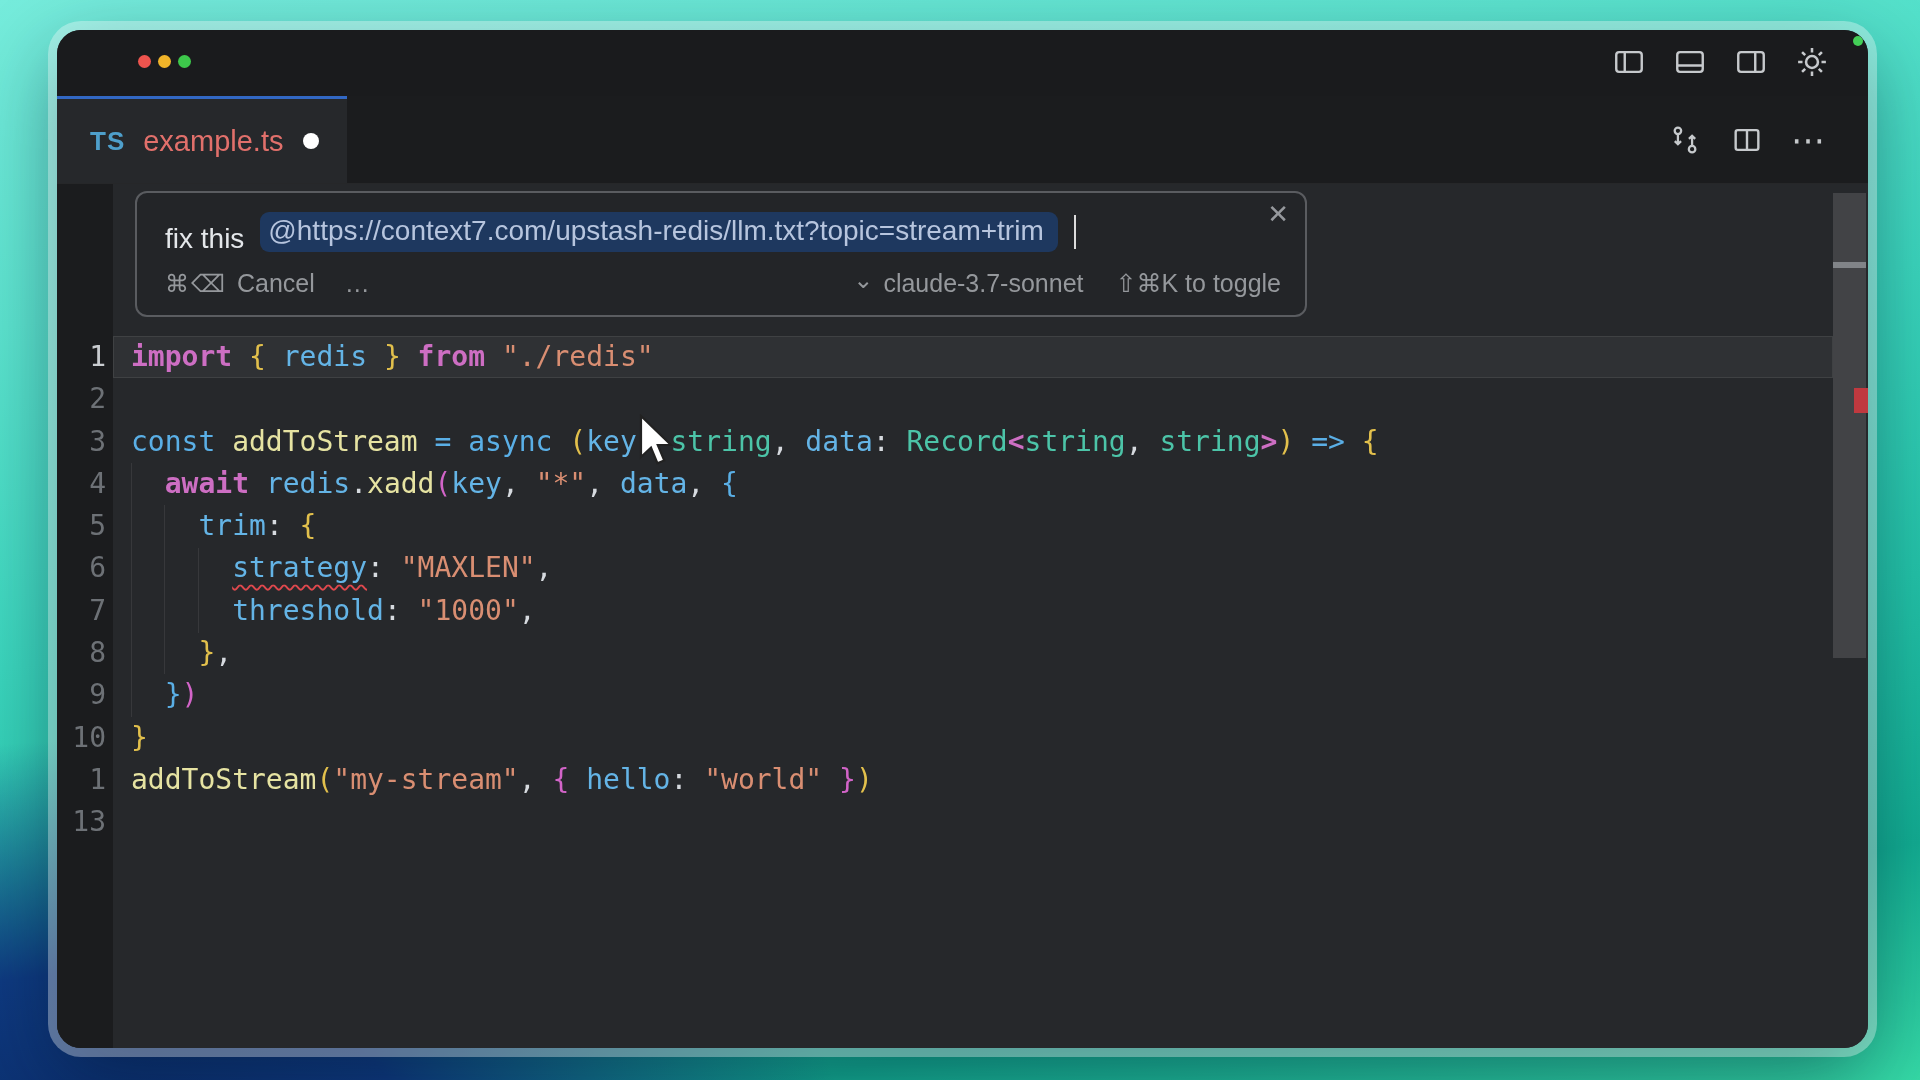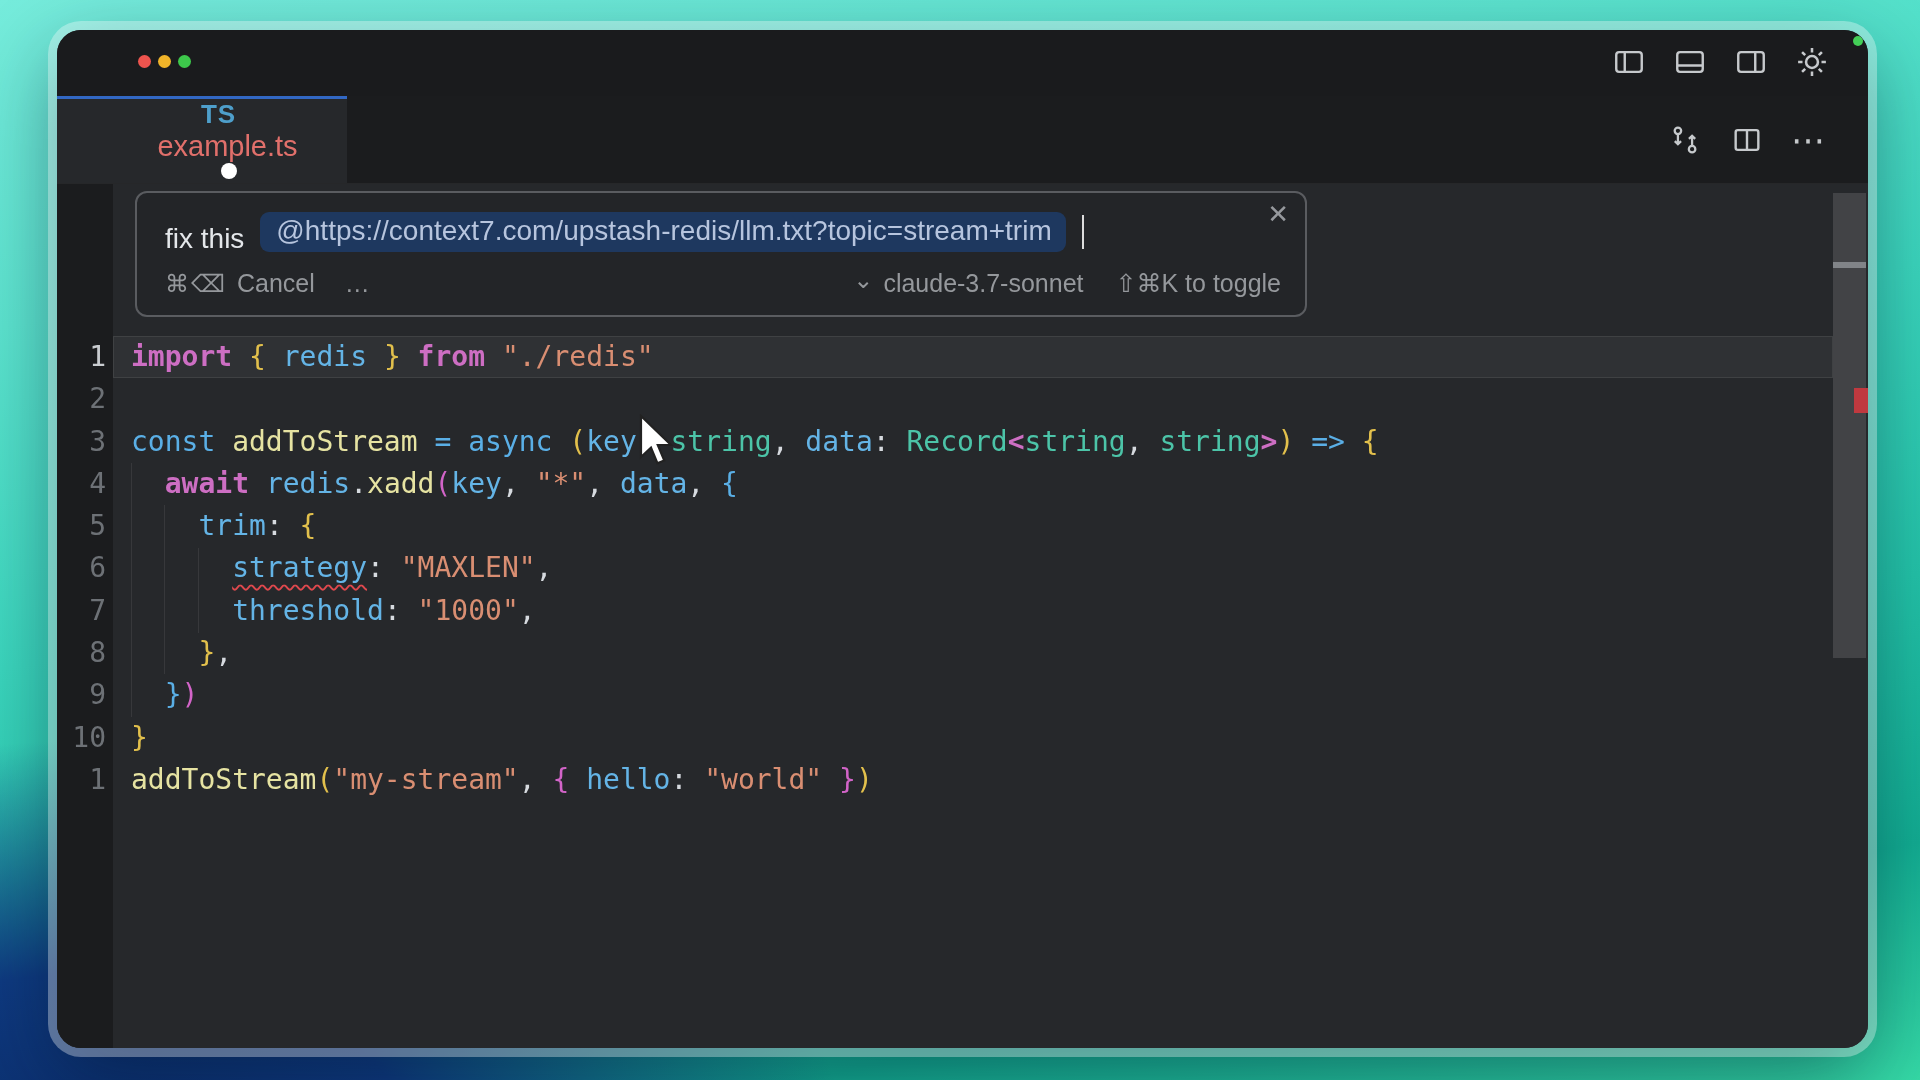--- a/index.html
+++ b/index.html
@@ -21,21 +21,21 @@
   .light.close{background:var(--traffic-close,#ee544e);}
   .light.min{background:var(--traffic-min,#f0b429);}
   .light.zoom{background:var(--traffic-zoom,#3dc84b);}
   .ti-icons{position:absolute;right:38px;top:14px;display:flex;gap:25px;align-items:center;}
   .icon36{width:36px;height:36px;display:flex;align-items:center;justify-content:center;}
   .icon36 svg{width:34px;height:34px;}
 
   
   .tabbar{position:absolute;left:0;top:66px;right:0;height:87px;background:#1b1c1e;border-bottom:1px solid rgba(255,255,255,.05);}
   .tab{position:absolute;left:0;top:0;width:290px;height:87px;background:#26282b;border-top:3px solid var(--accent-tab,#3268c4);
-       display:flex;align-items:center;padding-left:33px;box-sizing:border-box;flex-direction:column;}
+       display:flex;align-items:center;padding-left:33px;box-sizing:border-box;}
   .ts-badge{color:#4e9fcb;font-weight:bold;font-size:26px;letter-spacing:1px;}
   .tab-name{color:#e1706b;font-size:29px;margin-left:18px;}
   .mod-dot{width:16px;height:16px;border-radius:50%;background:#ffffff;margin-left:20px;}
   .tb-icons{position:absolute;right:43px;top:0;height:87px;display:flex;gap:26px;align-items:center;}
   .dots{color:#c6c9cc;font-size:34px;line-height:34px;}
 
   
   .editor{position:absolute;left:0;top:154px;right:0;bottom:0;background:#26282b;}
   .gutter-strip{position:absolute;left:0;top:0;bottom:0;width:56px;background:#1b1c1e;}
   .current-line{position:absolute;left:56px;top:152px;width:1720px;height:42px;
@@ -65,21 +65,21 @@
   .sb-thumb{position:absolute;left:1776px;top:9px;width:33px;height:465px;background:#424346;}
   .sb-cursor-mark{position:absolute;left:1776px;top:78px;width:33px;height:6px;background:#818488;}
   .sb-error-mark{position:absolute;left:1797px;top:204px;width:14px;height:25px;background:var(--error-red,#c0393f);}
 
   
   .prompt{position:absolute;left:78px;top:7px;width:1172px;height:126px;background:#232528;
       border:2px solid #5a5c60;border-radius:12px;box-sizing:border-box;}
   .p-row1{position:absolute;left:28px;top:16px;height:46px;display:flex;align-items:center;gap:16px;}
   .p-label{color:#e4e7ea;font-size:28px;margin-top:13px;}
   .chip{background:var(--chip-bg,#1e385f);color:var(--chip-text,#b7c5de);font-size:28px;
-      padding:3px 14px 5px 16px;border-radius:9px;white-space:nowrap;}
+      padding:3px 14px 5px 8px;border-radius:9px;white-space:nowrap;}
   .caret{width:2px;height:34px;background:#dcdcdc;}
   .p-close{position:absolute;right:16px;top:6px;color:#96999d;font-size:26px;cursor:default;}
   .p-row2{position:absolute;left:28px;right:24px;top:76px;display:flex;align-items:center;color:#95989c;font-size:25px;}
   .p-cancel-keys{font-size:24px;letter-spacing:2px;}
   .p-cancel{margin-left:10px;}
   .p-more{margin-left:30px;letter-spacing:3px;}
   .p-right{margin-left:auto;display:flex;align-items:center;}
   .p-chev{font-size:24px;margin-right:10px;position:relative;top:-4px;}
   .p-hint{margin-left:32px;}
 
@@ -198,20 +198,24 @@
           <span class="ln">9</span>
           <span class="code"><span class="tok-pu">  </span><span class="tok-b3">}</span><span class="tok-b2">)</span></span>
         </div>
         <div class="line">
           <span class="ln">10</span>
           <span class="code"><span class="tok-b1">}</span></span>
         </div>
         <div class="line">
           <span class="ln">1</span>
           <span class="code"><span class="tok-fn">addToStream</span><span class="tok-b1">(</span><span class="tok-str">"my-stream"</span><span class="tok-pu">, </span><span class="tok-b2">{</span><span class="tok-pu"> </span><span class="tok-id">hello</span><span class="tok-pu">: </span><span class="tok-str">"world"</span><span class="tok-pu"> </span><span class="tok-b2">}</span><span class="tok-b1">)</span></span>
+        </div>
+        <div class="line">
+          <span class="ln">13</span>
+          <span class="code"></span>
         </div>
       </div>
 
     <div class="sb-thumb"></div>
     <div class="sb-cursor-mark"></div>
     <div class="sb-error-mark"></div>
 
     <div class="prompt">
       <div class="p-row1">
         <span class="p-label">fix this</span>

